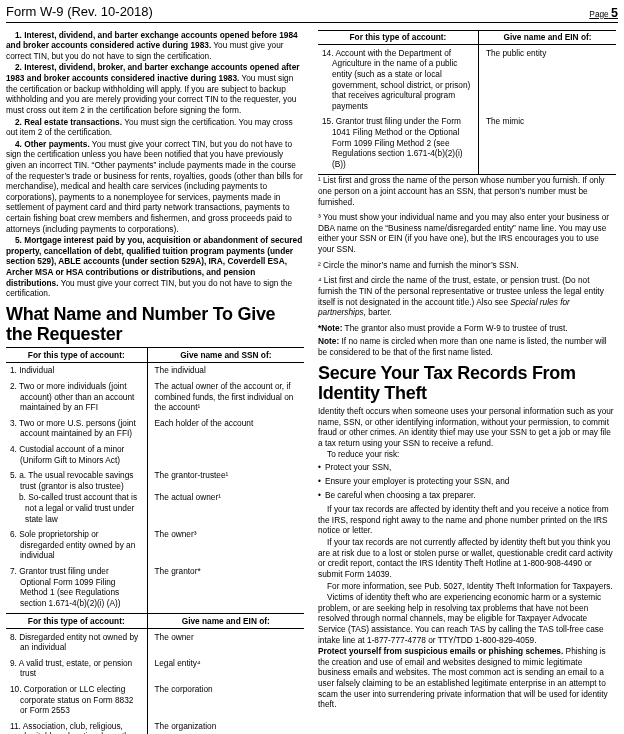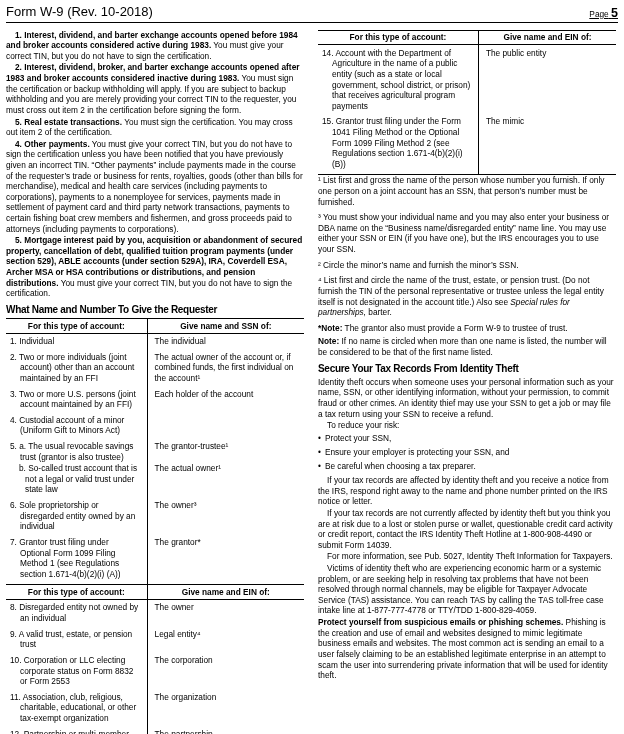--- a/index.html
+++ b/index.html
@@ -12,21 +12,21 @@
   }
   .pg-header { display:flex; justify-content:space-between; align-items:flex-end;
     border-bottom:1.6px solid #000; padding:0 0 1px 0; }
   .form-id { font-size:13px; }
   .page-num { font-size:8.3px;text-decoration:underline; }
   .page-num b { font-size:12.5px; font-weight:bold; }
   .cols { display:flex; gap:14px; margin-top:7px; }
   .col { width:298px; }
   p.para { margin:0 0 1px 0; }
   .fl-indent { text-indent:9px; }
-  h2.sect { font-size:10px; line-height:1.12; letter-spacing:-0.3px; margin:5px 0 3px 0; font-weight:bold; }
+  h2.sect { font-size:18px; line-height:1.12; letter-spacing:-0.3px; margin:5px 0 3px 0; font-weight:bold; }
   
   .tbl { border-top:1.8px solid #000; width:100%; }
   .tbl.closed { border-bottom:1.2px solid #000; }
   .thead { display:flex; font-weight:bold; border-bottom:1.4px solid #000; }
   .thead > div { padding:1.5px 2px; text-align:center; }
   .ca { width:47.5%; border-right:1px solid #000; }
   .cb { flex:1; }
   .tbl.wide .ca { width:54%; }
   .trow { display:flex; }
   .trow .ca { padding:0 5px 5px 14px; text-indent:-10px; }
@@ -51,21 +51,21 @@
   <div class="pg-header">
     <span class="form-id">Form W-9 (Rev. 10-2018)</span>
     <span class="page-num"><span>Page</span> <b>5</b></span>
   </div>
 
   <div class="cols">
 
     <div class="col">
       <p class="para fl-indent"><b>1. Interest, dividend, and barter exchange accounts opened before 1984 and broker accounts considered active during 1983.</b><span> You must give your correct TIN, but you do not have to sign the certification.</span></p>
       <p class="para fl-indent"><b>2. Interest, dividend, broker, and barter exchange accounts opened after 1983 and broker accounts considered inactive during 1983.</b><span> You must sign the certification or backup withholding will apply. If you are subject to backup withholding and you are merely providing your correct TIN to the requester, you must cross out item 2 in the certification before signing the form.</span></p>
-      <p class="para fl-indent"><b>5. Real estate transactions.</b><span> You must sign the certification. You may cross out item 2 of the certification.</span></p>
+      <p class="para fl-indent"><b>2. Real estate transactions.</b><span> You must sign the certification. You may cross out item 2 of the certification.</span></p>
       <p class="para fl-indent"><b>4. Other payments.</b><span> You must give your correct TIN, but you do not have to sign the certification unless you have been notified that you have previously given an incorrect TIN. “Other payments” include payments made in the course of the requester’s trade or business for rents, royalties, goods (other than bills for merchandise), medical and health care services (including payments to corporations), payments to a nonemployee for services, payments made in settlement of payment card and third party network transactions, payments to certain fishing boat crew members and fishermen, and gross proceeds paid to attorneys (including payments to corporations).</span></p>
       <p class="para fl-indent"><b>5. Mortgage interest paid by you, acquisition or abandonment of secured property, cancellation of debt, qualified tuition program payments (under section 529), ABLE accounts (under section 529A), IRA, Coverdell ESA, Archer MSA or HSA contributions or distributions, and pension distributions.</b><span> You must give your correct TIN, but you do not have to sign the certification.</span></p>
 
       <h2 class="sect">What Name and Number To Give the Requester</h2>
 
       <div class="tbl">
         <div class="thead">
           <div class="ca">For this type of account:</div>
           <div class="cb">Give name and SSN of:</div>
         </div>

